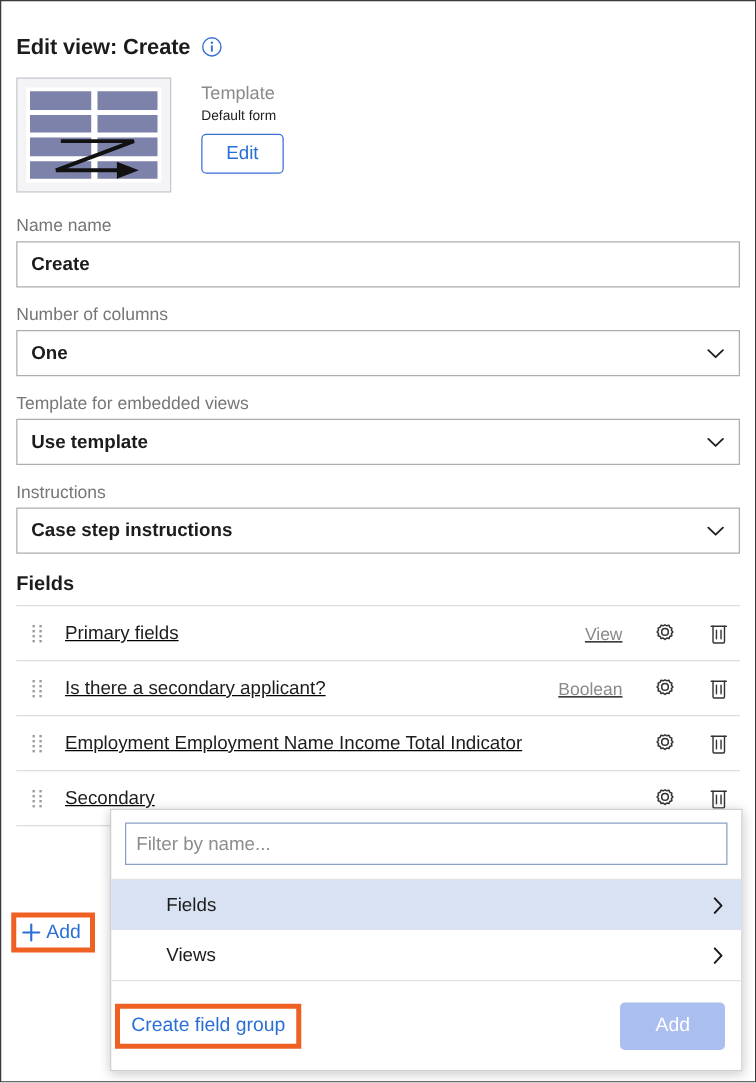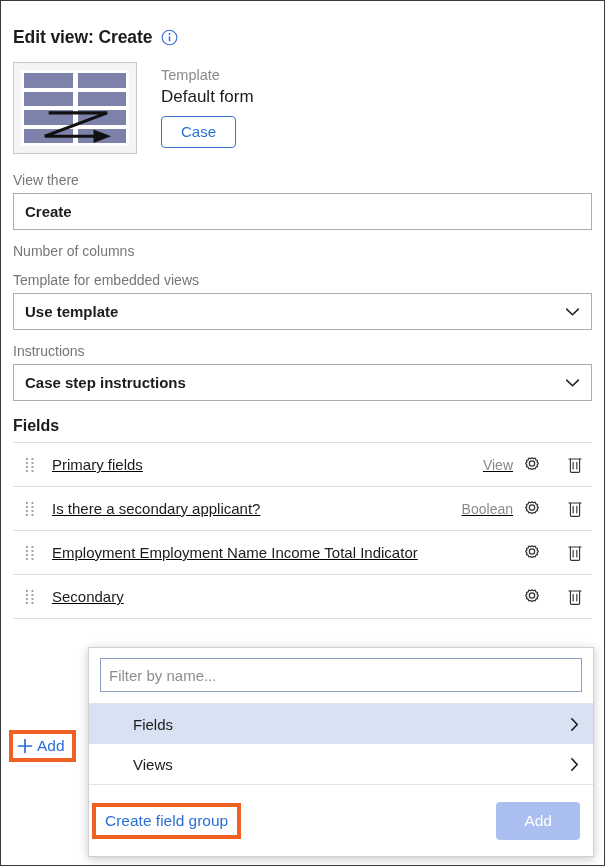--- a/index.html
+++ b/index.html
@@ -78,21 +78,21 @@
     pointer-events: none;
   }
 
   .template-meta { padding-top: 4px; }
   .template-label {
     font-size: 14.5px;
     color: #8a8a8a;
     line-height: 1.35;
   }
   .template-value {
-    font-size: 17px;
+    font-size: 11px;
     color: #1c1c1c;
     line-height: 1.35;
     margin-bottom: 7px;
   }
   .edit-btn {
     display: inline-block;
     border: 1px solid #3b6fd4;
     border-radius: 4px;
     color: #2a6fd6;
     background: #ffffff;
@@ -158,21 +158,21 @@
   .field-row-name {
     font-size: 15px;
     color: #1c1c1c;
     flex: 1 1 auto;
     white-space: nowrap;
     overflow: hidden;
   }
   .field-row-type {
     font-size: 14px;
     color: #8a8a8a;
-    margin-right: 8px;
+    margin-right: 23px;
     flex: 0 0 auto;
   }
   .row-icon {
     width: 22px; height: 22px;
     flex: 0 0 auto;
     cursor: pointer;
   }
   .row-icon.gear { margin-right: 21px; }
   .row-icon.trash { margin-right: 2px; }
 
@@ -299,33 +299,39 @@
           <div class="thumb-bar"></div>
           <svg class="thumb-arrow" viewBox="0 0 110 78">
             <path d="M28 44 L88 44 L24 68 L80 68" fill="none" stroke="#111111" stroke-width="3.2" stroke-linejoin="miter"></path>
             <path d="M74 61 L92 68 L74 75 Z" fill="#111111"></path>
           </svg>
         </div>
       </div>
       <div class="template-meta">
         <div class="template-label">Template</div>
         <div class="template-value">Default form</div>
-        <button class="edit-btn">Case</button>
+        <button class="edit-btn">Edit</button>
       </div>
     </div>
 
     <div class="field-group">
-      <div class="field-label">View there</div>
+      <div class="field-label">Name name</div>
       <div class="field-control">
         <span class="val">Create</span>
       </div>
     </div>
 
     <div class="field-group">
       <div class="field-label">Number of columns</div>
+      <div class="field-control">
+        <span class="val">One</span>
+        <svg class="chevron" viewBox="0 0 16 10">
+          <path d="M1.5 1.8 L8 8 L14.5 1.8" fill="none" stroke="#222222" stroke-width="1.7" stroke-linecap="round" stroke-linejoin="round"></path>
+        </svg>
+      </div>
     </div>
 
     <div class="field-group">
       <div class="field-label">Template for embedded views</div>
       <div class="field-control">
         <span class="val">Use template</span>
         <svg class="chevron" viewBox="0 0 16 10">
           <path d="M1.5 1.8 L8 8 L14.5 1.8" fill="none" stroke="#222222" stroke-width="1.7" stroke-linecap="round" stroke-linejoin="round"></path>
         </svg>
       </div>

